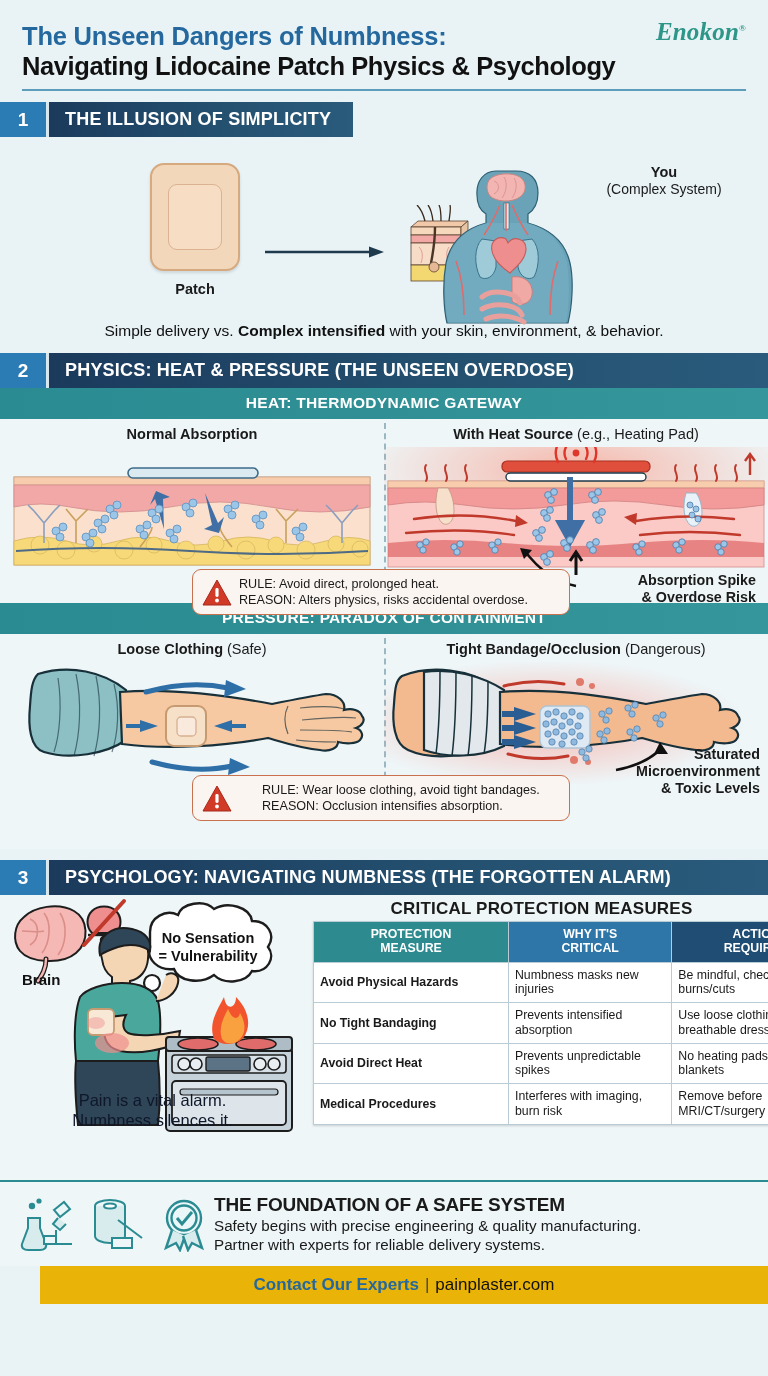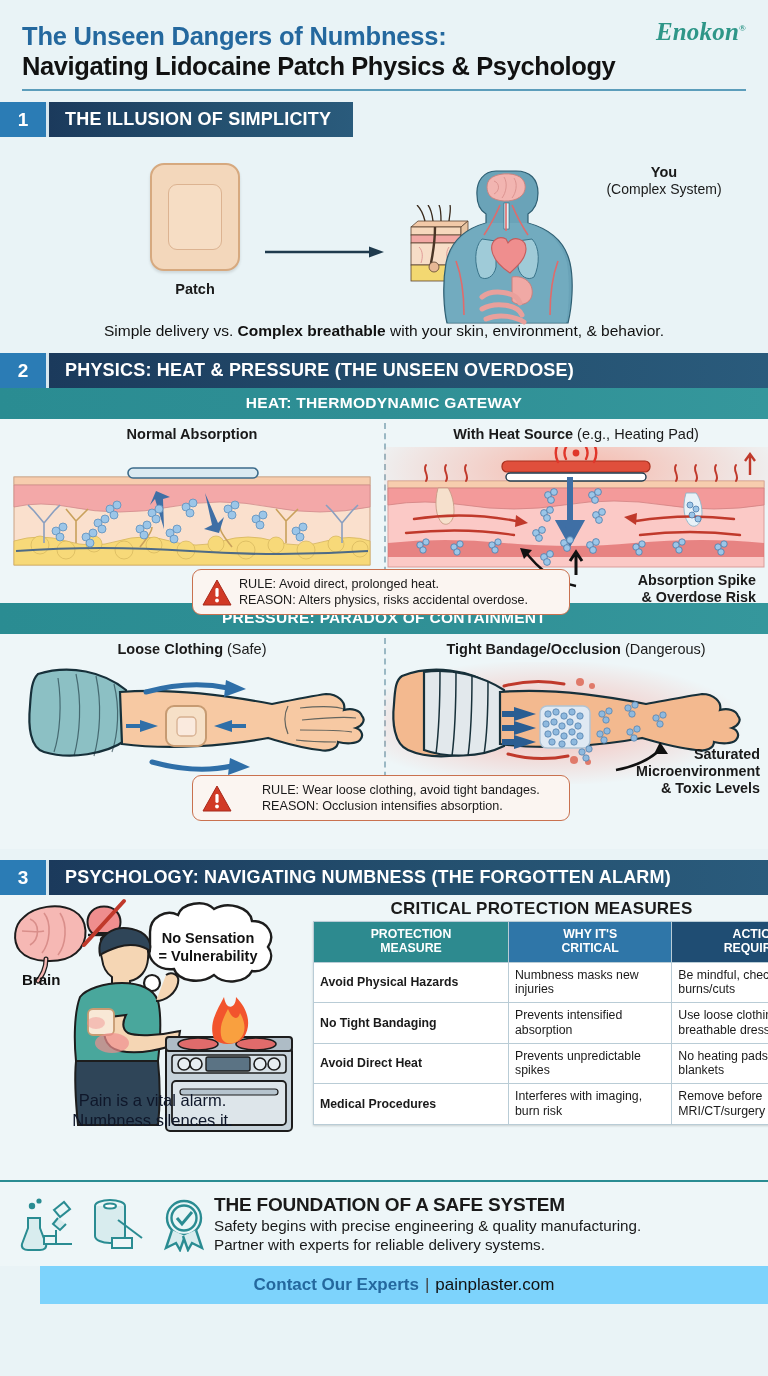--- a/index.html
+++ b/index.html
@@ -131,21 +131,21 @@
   .foundation{
     position:relative;height:86px;border-top:2.5px solid #2a8c92;background:#eef6f8;
     display:flex;align-items:center;padding:0 18px;box-sizing:border-box;
   }
   .found-icons{flex:0 0 196px;display:flex;gap:12px;align-items:center;justify-content:center;}
   .found-text{flex:1;}
   .found-title{font-weight:bold;font-size:19px;letter-spacing:-.2px;margin-bottom:1px;}
   .found-line{font-size:15.2px;line-height:1.22;}
 
   .footer{
-    height:38px;background:#7dd3fc;display:flex;align-items:center;justify-content:center;
+    height:38px;background:#eab308;display:flex;align-items:center;justify-content:center;
     font-size:17px;
     margin-left:40px;
   }
   .footer .cta{color:#24689e;font-weight:bold;}
   .footer .sep{color:#444;margin:0 6px;}
   .footer .dom{color:#111;}
 </style>
 </head>
 <body>
 
@@ -238,21 +238,21 @@
         </g>
       </g>
     </svg>
 
     <div class="you-label">
       <b>You</b>
       <span>(Complex System)</span>
     </div>
 
     <div class="s1-caption">
-      <span>Simple delivery vs. </span><b>Complex breathable</b><span> with your skin, environment, &amp; behavior.</span>
+      <span>Simple delivery vs. </span><b>Complex intensified</b><span> with your skin, environment, &amp; behavior.</span>
     </div>
   </div>
 
   <div class="secbar">
     <div class="secnum">2</div>
     <div class="sectitle">PHYSICS: HEAT &amp; PRESSURE (THE UNSEEN OVERDOSE)</div>
   </div>
 
   <div class="subbar">HEAT: THERMODYNAMIC GATEWAY</div>
 

